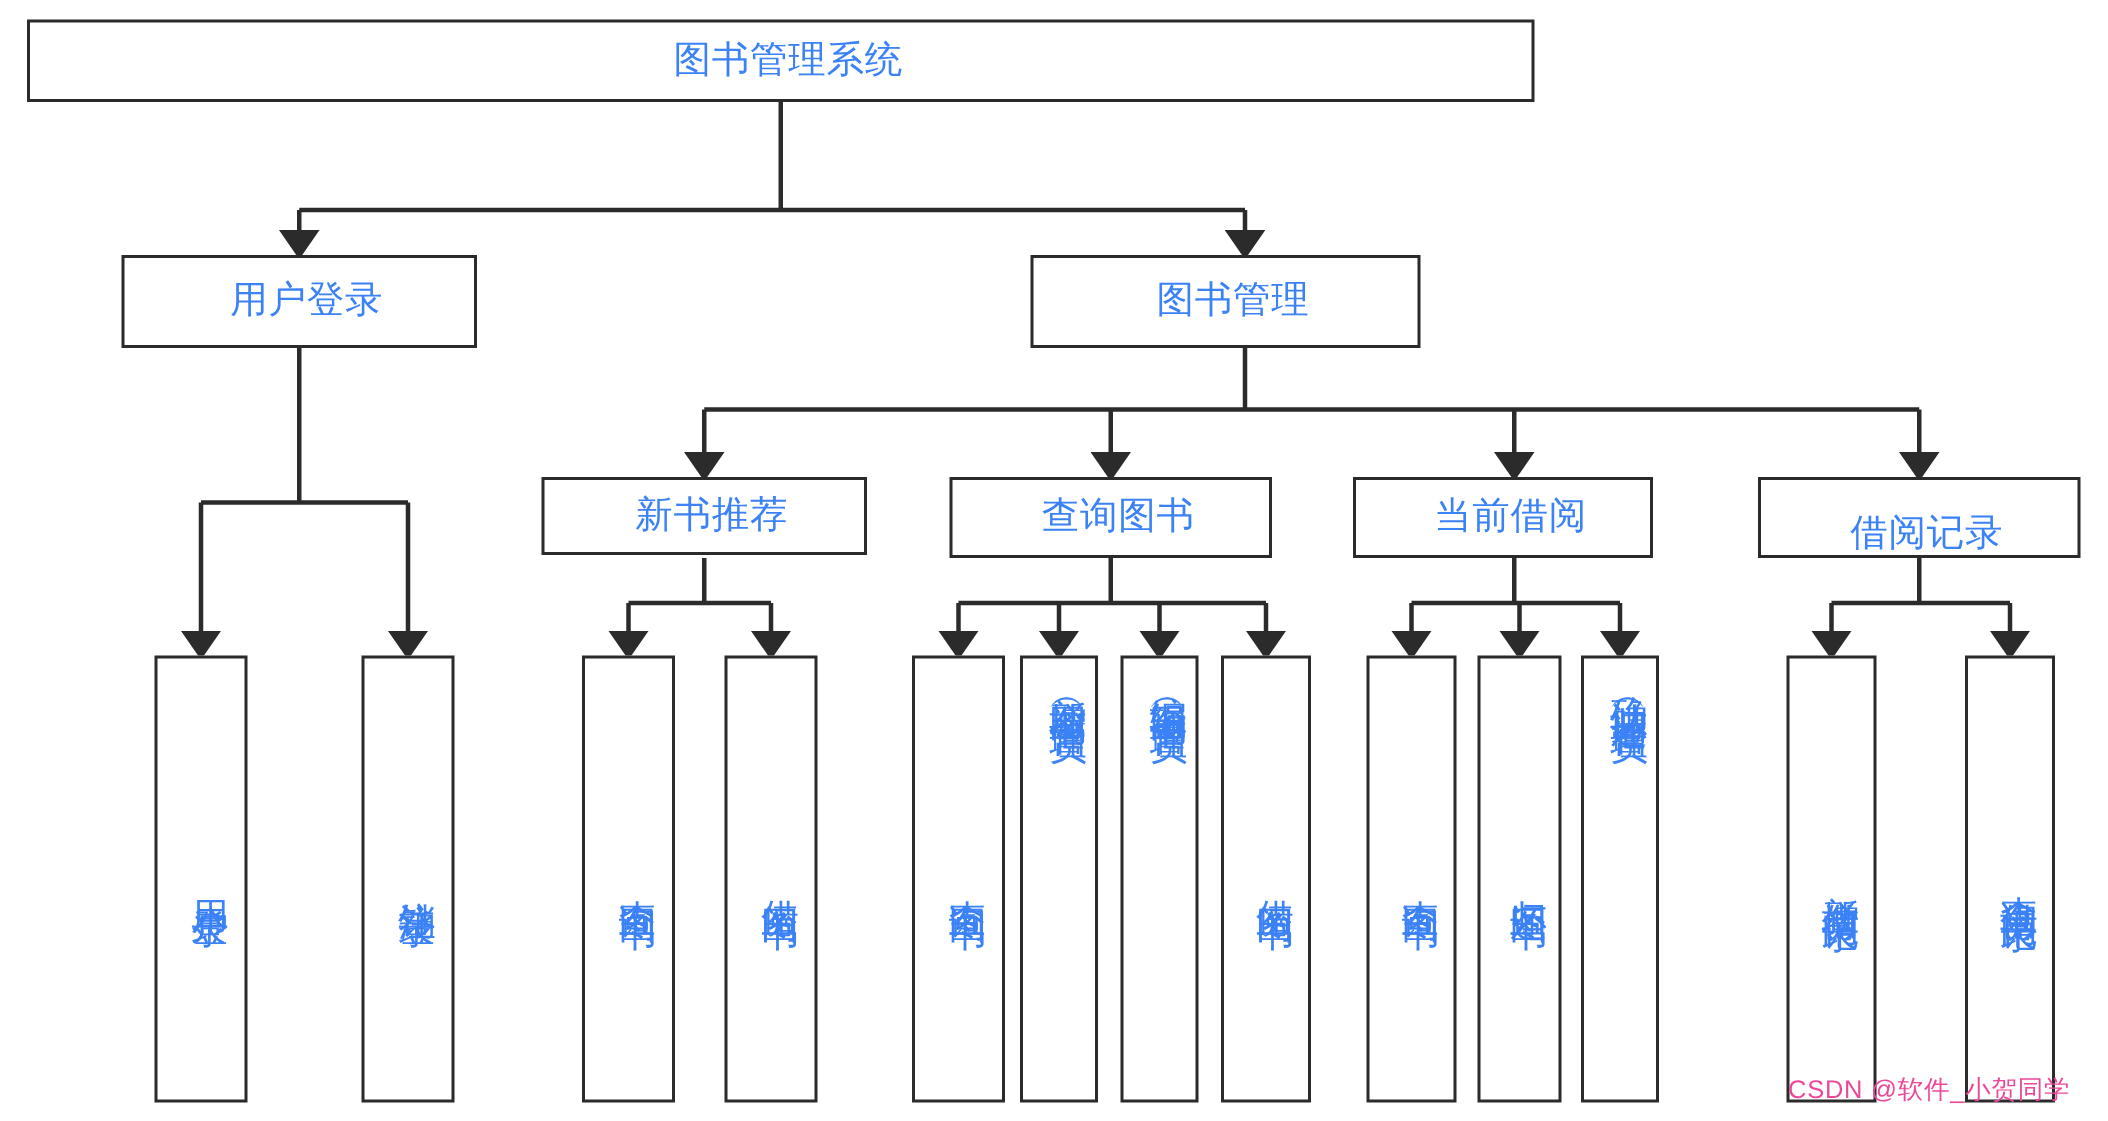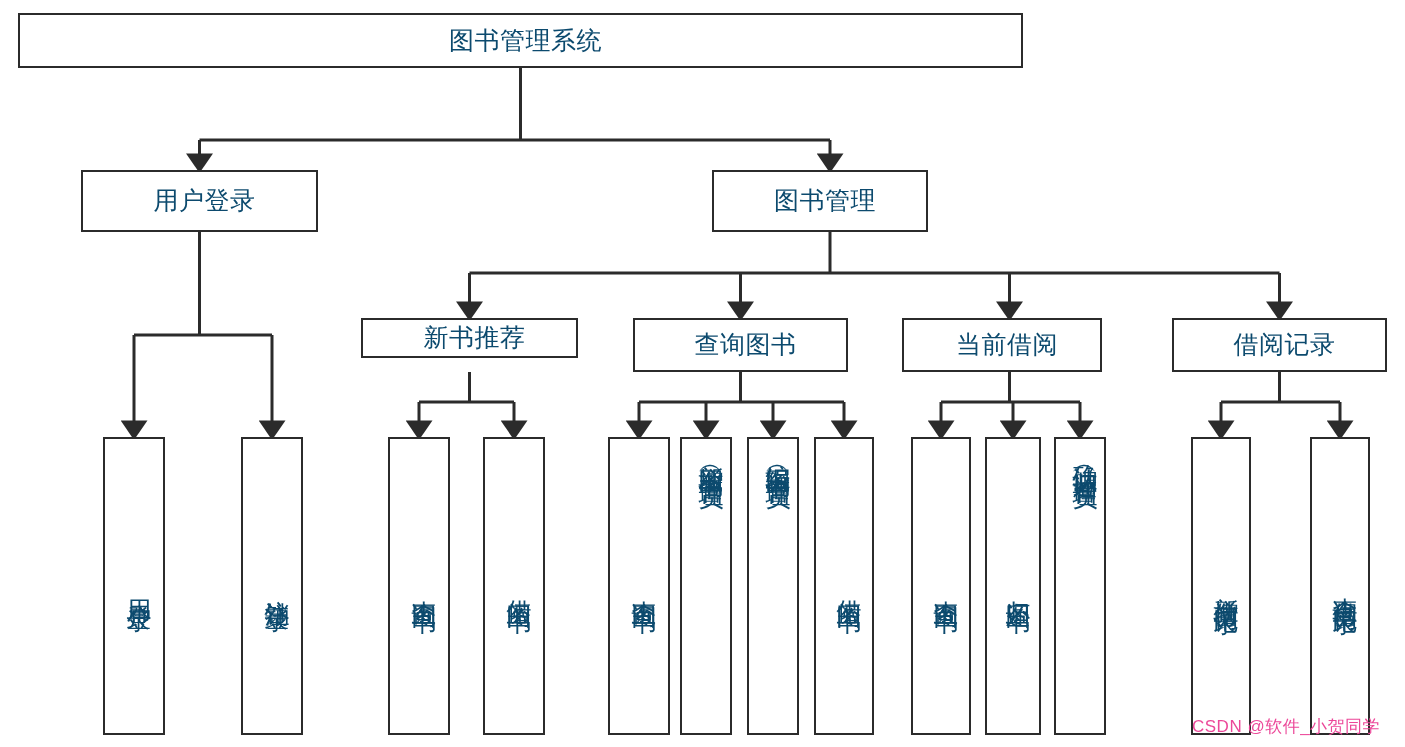--- a/index.html
+++ b/index.html
@@ -27,21 +27,21 @@
     pointer-events: none;
   }
   .node {
     position: absolute;
     box-sizing: border-box;
     background: #ffffff;
     border: 2.5px solid #2b2b2b;
     display: flex;
     align-items: center;
     justify-content: center;
-    color: #0c4a6e;
+    color: #3b82f6;
     padding-left: 10px;
   }
   .node-label {
     display: block;
     text-align: center;
     line-height: 1.18;
     white-space: pre;
   }
   
   .node.horiz .node-label {
@@ -143,34 +143,34 @@
     </g>
   </svg>
 
   <div class="node root horiz" style="left:18px; top:13px; width:1005px; height:55px;">
     <span class="node-label">图书管理系统</span>
   </div>
 
   <div class="node horiz" style="left:81px; top:170px; width:237px; height:62px;">
     <span class="node-label">用户登录</span>
   </div>
-  <div class="node horiz" style="left:712px; top:170px; width:216px; height:62px;">
+  <div class="node horiz" style="left:687px; top:170px; width:260px; height:62px;">
     <span class="node-label">图书管理</span>
   </div>
 
-  <div class="node horiz" style="left:361px; top:318px; width:217px; height:40px;justify-content:center;">
+  <div class="node horiz" style="left:361px; top:318px; width:217px; height:52px;justify-content:center;">
     <span class="node-label">新书推荐</span>
   </div>
   <div class="node horiz" style="left:633px; top:318px; width:215px; height:54px;">
     <span class="node-label">查询图书</span>
   </div>
   <div class="node horiz" style="left:902px; top:318px; width:200px; height:54px;">
     <span class="node-label">当前借阅</span>
   </div>
-  <div class="node horiz" style="left:1172px; top:318px; width:215px; height:54px;">
+  <div class="node horiz" style="left:1172px; top:318px; width:215px; height:54px;align-items:flex-end;">
     <span class="node-label">借阅记录</span>
   </div>
 
   <div class="node leaf" style="left:103px; top:437px; width:62px; height:298px;">
     <div class="leaf-inner">
       <span class="node-label">用户登录</span>
     </div>
   </div>
   <div class="node leaf" style="left:241px; top:437px; width:62px; height:298px;">
     <div class="leaf-inner">

